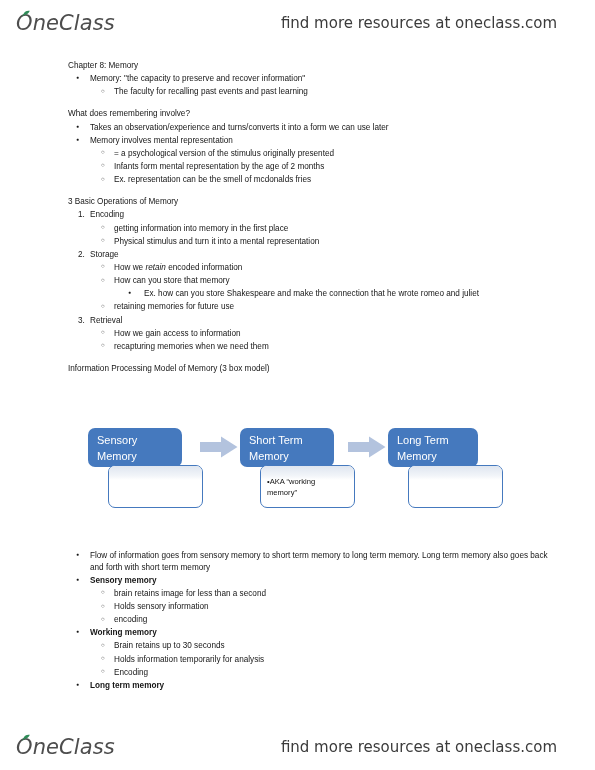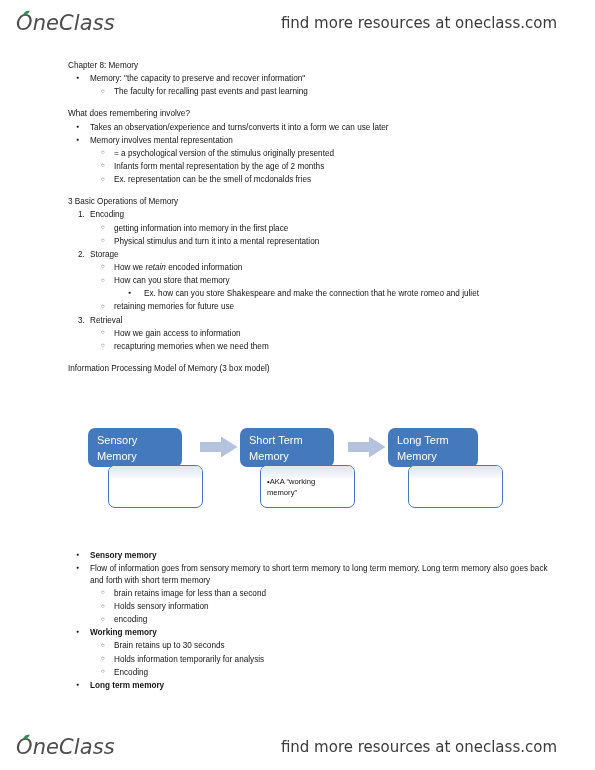--- a/index.html
+++ b/index.html
@@ -347,26 +347,26 @@
       <span class="box-body-shade"></span>
       <span class="body-txt"></span>
     </div>
   </div>
 </div>
 
 <div class="notes" style="top:550px">
 
   <div class="line lvl1">
     <span class="marker disc"></span>
+    <span class="txt">Flow of information goes from sensory memory to short term memory to long term memory. Long term memory also goes back and forth with short term memory</span>
+  </div>
+
+  <div class="line lvl1">
+    <span class="marker disc"></span>
     <span class="txt bold">Sensory memory</span>
-  </div>
-
-  <div class="line lvl1">
-    <span class="marker disc"></span>
-    <span class="txt">Flow of information goes from sensory memory to short term memory to long term memory. Long term memory also goes back and forth with short term memory</span>
   </div>
 
   <div class="line lvl2">
     <span class="marker circ"></span>
     <span class="txt">brain retains image for less than a second</span>
   </div>
 
   <div class="line lvl2">
     <span class="marker circ"></span>
     <span class="txt">Holds sensory information</span>

